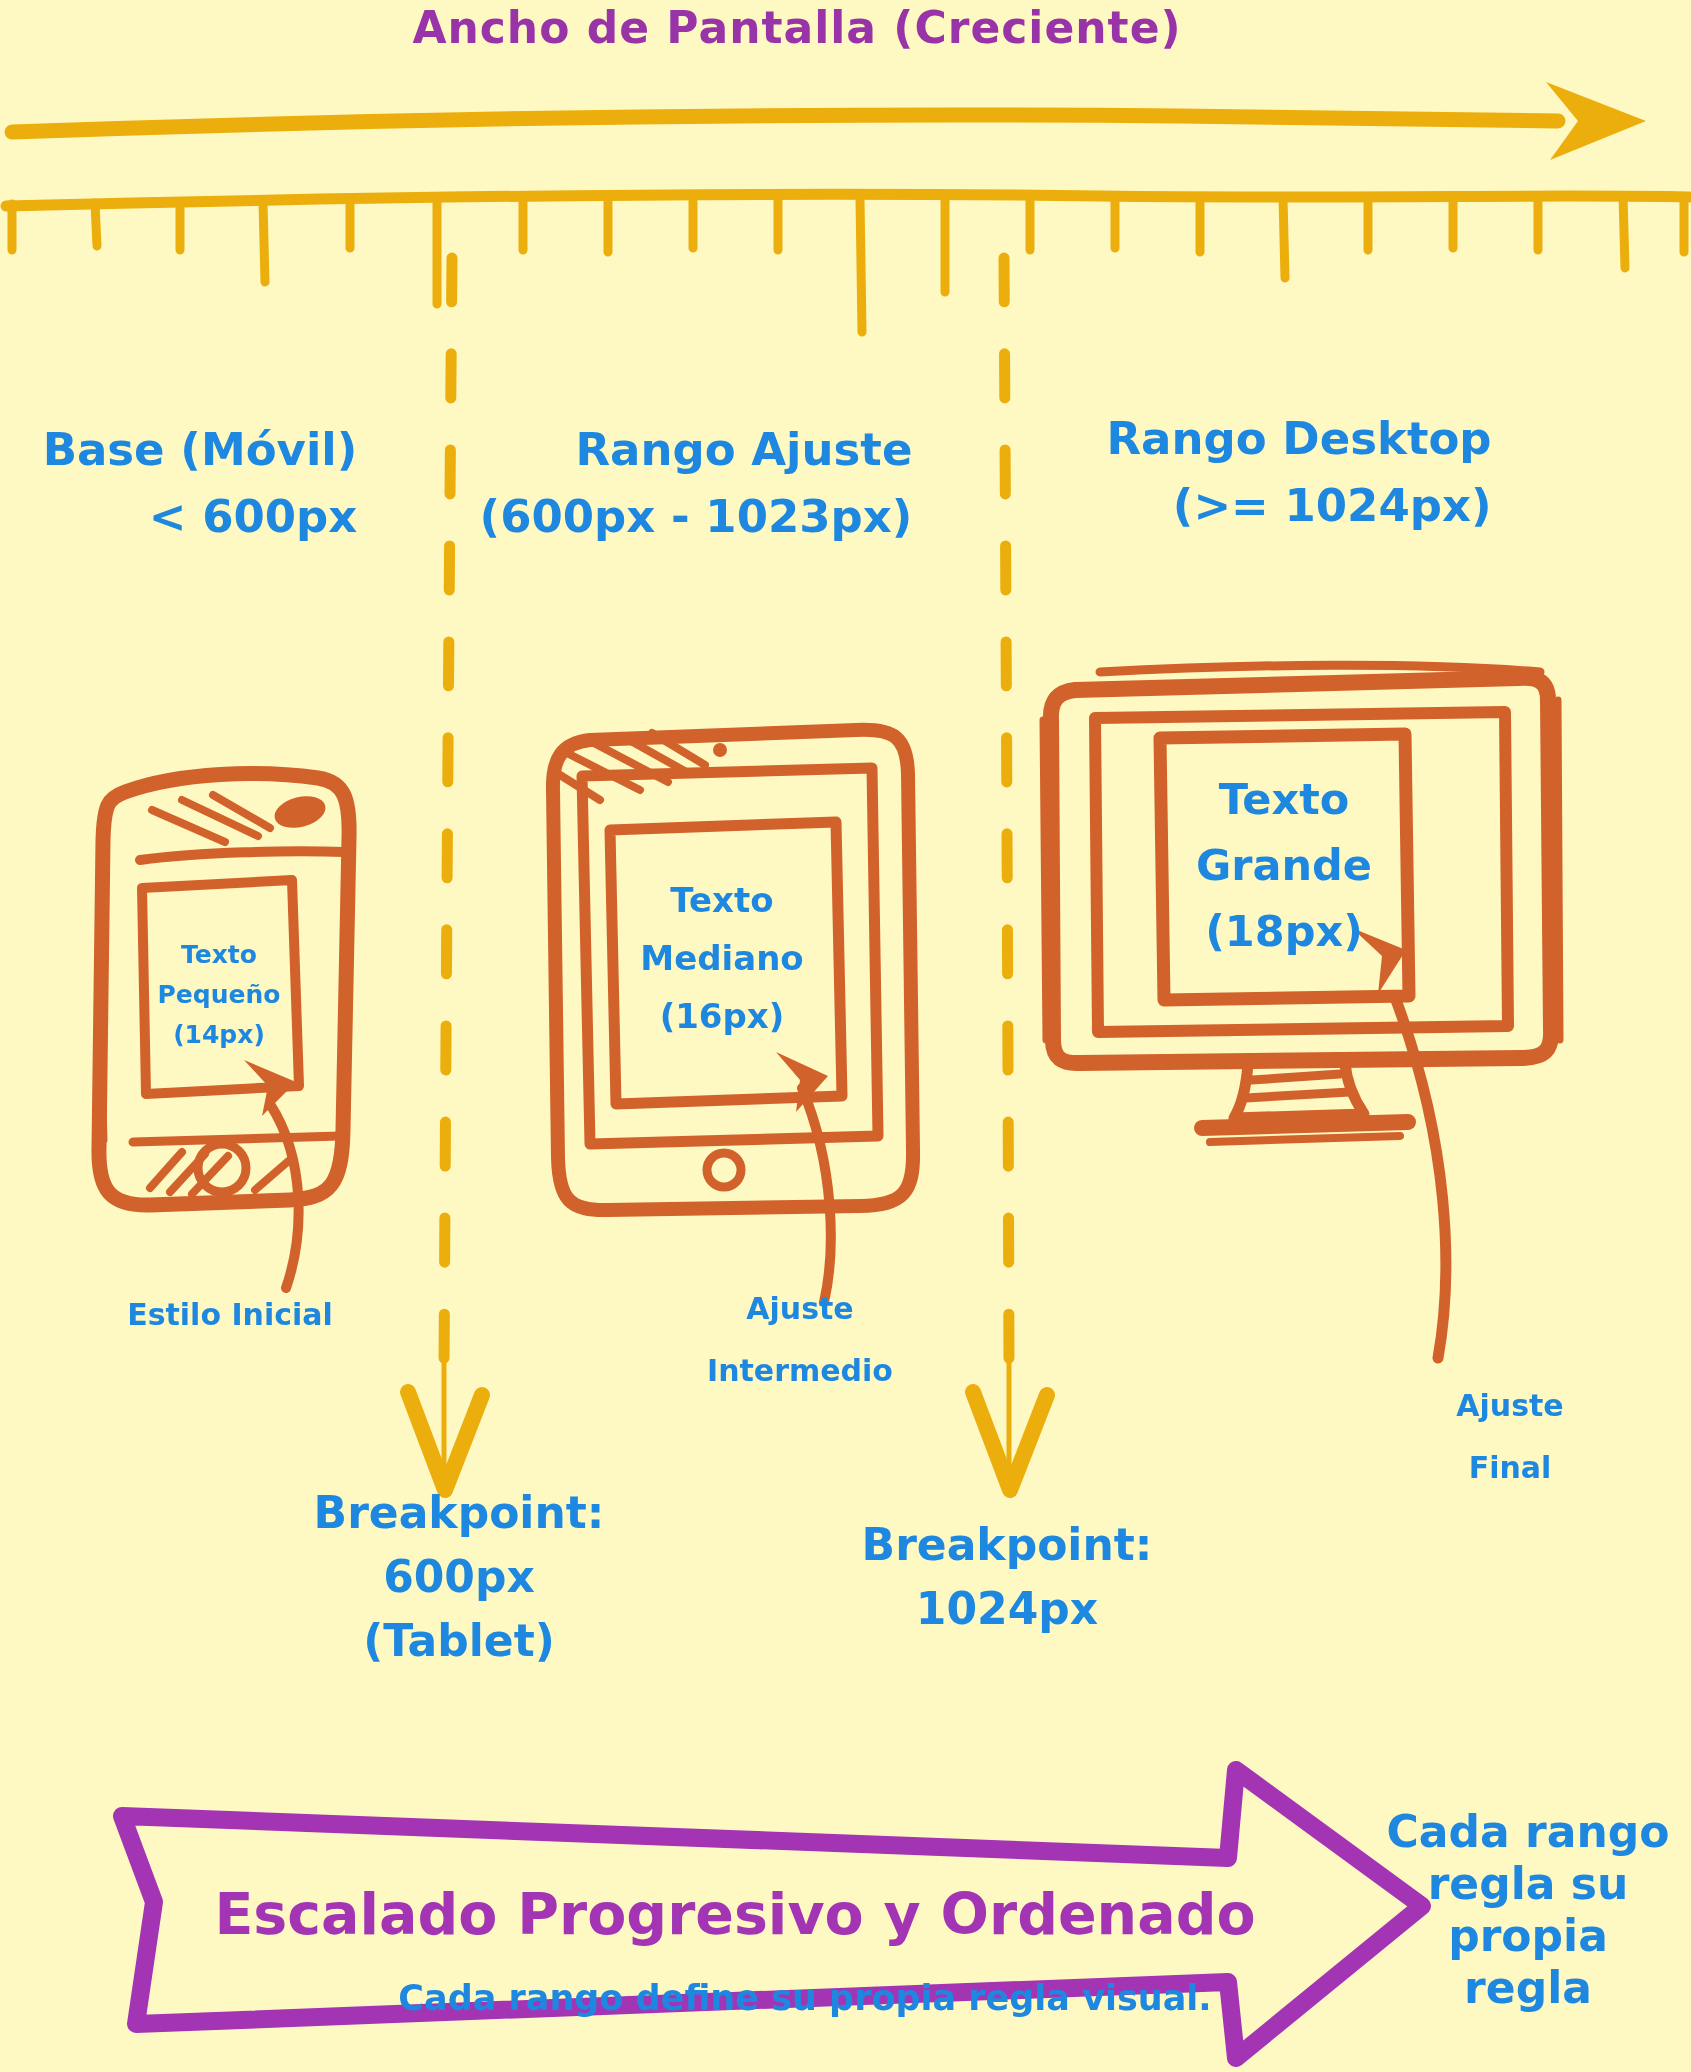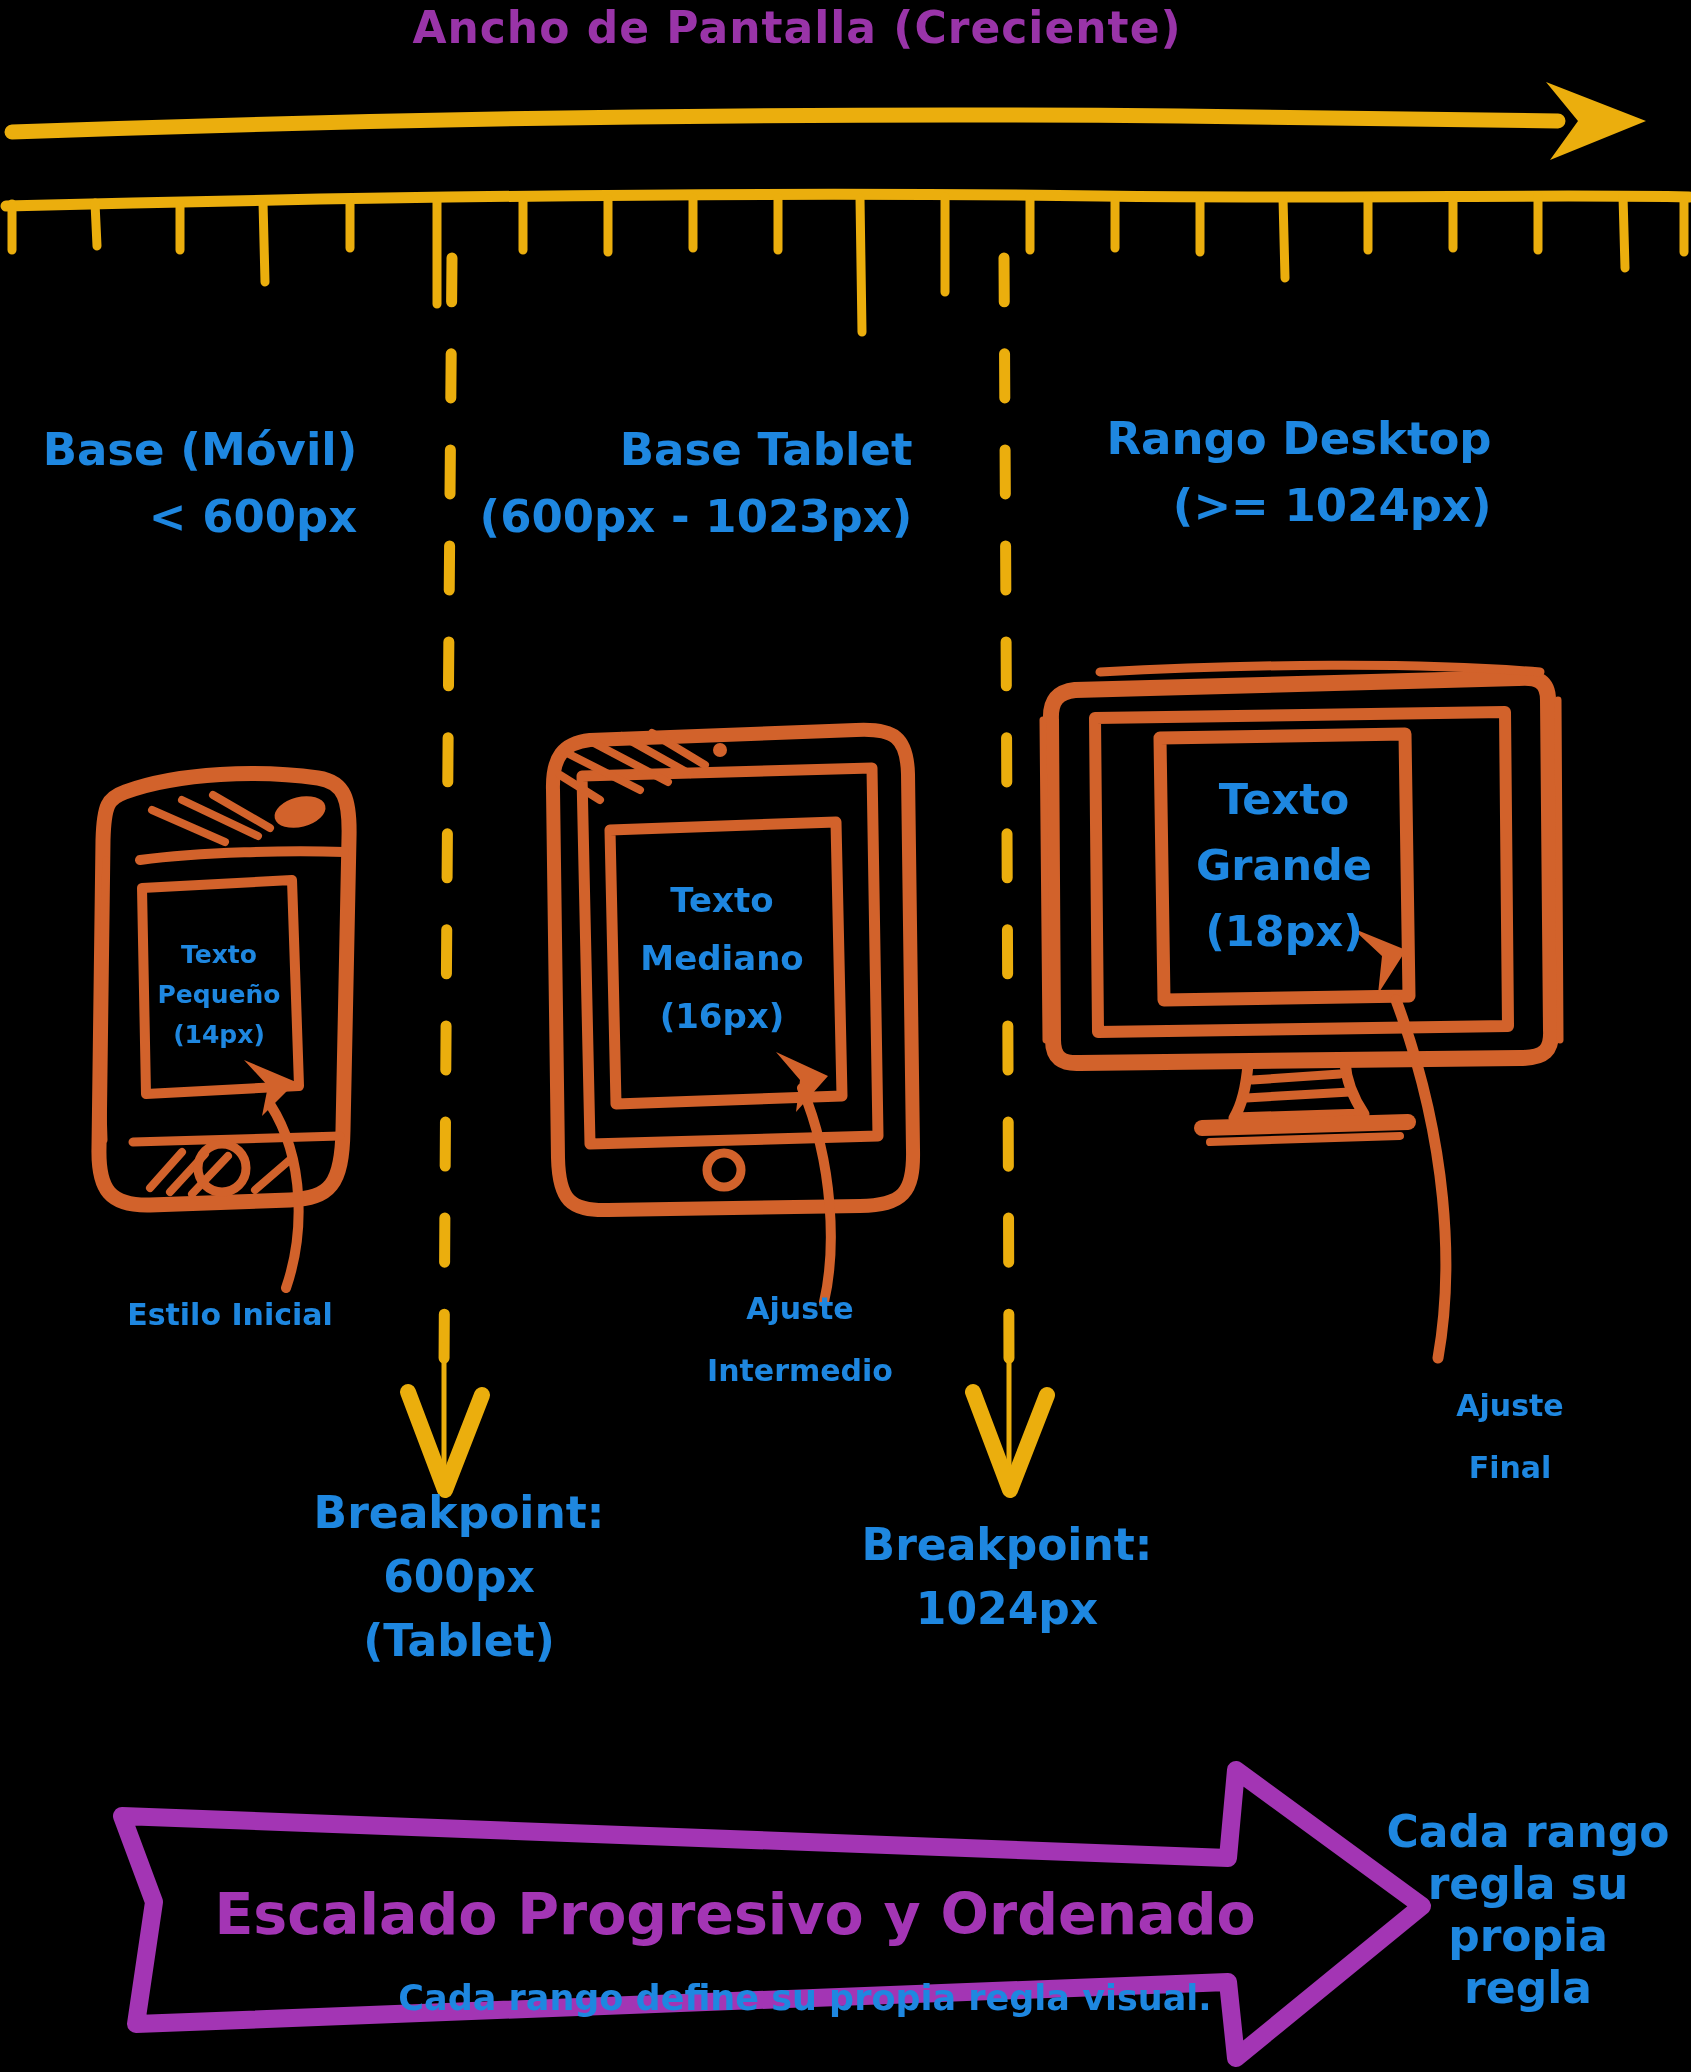--- a/index.html
+++ b/index.html
@@ -1,19 +1,19 @@
 <!DOCTYPE html>
 <html><head>
 <meta charset="utf-8">
 <style>
   html,body{margin:0;padding:0;}
   .canvas{
     position:relative;
     width:1691px;height:2072px;
-    background:#000000;
+    background:#fef9c3;
     overflow:hidden;
     font-family:"DejaVu Sans","Liberation Sans",sans-serif;
   }
   svg.sketch{position:absolute;left:0;top:0;}
   .txt{position:absolute;transform:translate(-50%,-50%);text-align:center;font-weight:bold;white-space:nowrap;}
   .blue{color:#1e87e0;}
   .purple{color:#9934a8;}
   .banner-purple{color:#a335b4;}
   .title{font-size:44px;letter-spacing:1px;}
   .range-head{font-size:45px;line-height:67px;text-align:right;}
@@ -120,21 +120,21 @@
     </g>
   </svg>
 
   <div class="txt purple title" style="left:797px;top:27px;">Ancho de Pantalla (Creciente)</div>
 
   <div class="txt blue range-head" style="left:200px;top:483px;">
     <div>Base (Móvil)</div>
     <div>&lt; 600px</div>
   </div>
   <div class="txt blue range-head" style="left:696px;top:483px;">
-    <div>Base Tablet</div>
+    <div>Rango Ajuste</div>
     <div>(600px - 1023px)</div>
   </div>
   <div class="txt blue range-head" style="left:1299px;top:472px;">
     <div>Rango Desktop</div>
     <div>(&gt;= 1024px)</div>
   </div>
 
   <div class="txt blue phone-label" style="left:219px;top:995px;">
     <div>Texto</div>
     <div>Pequeño</div>

